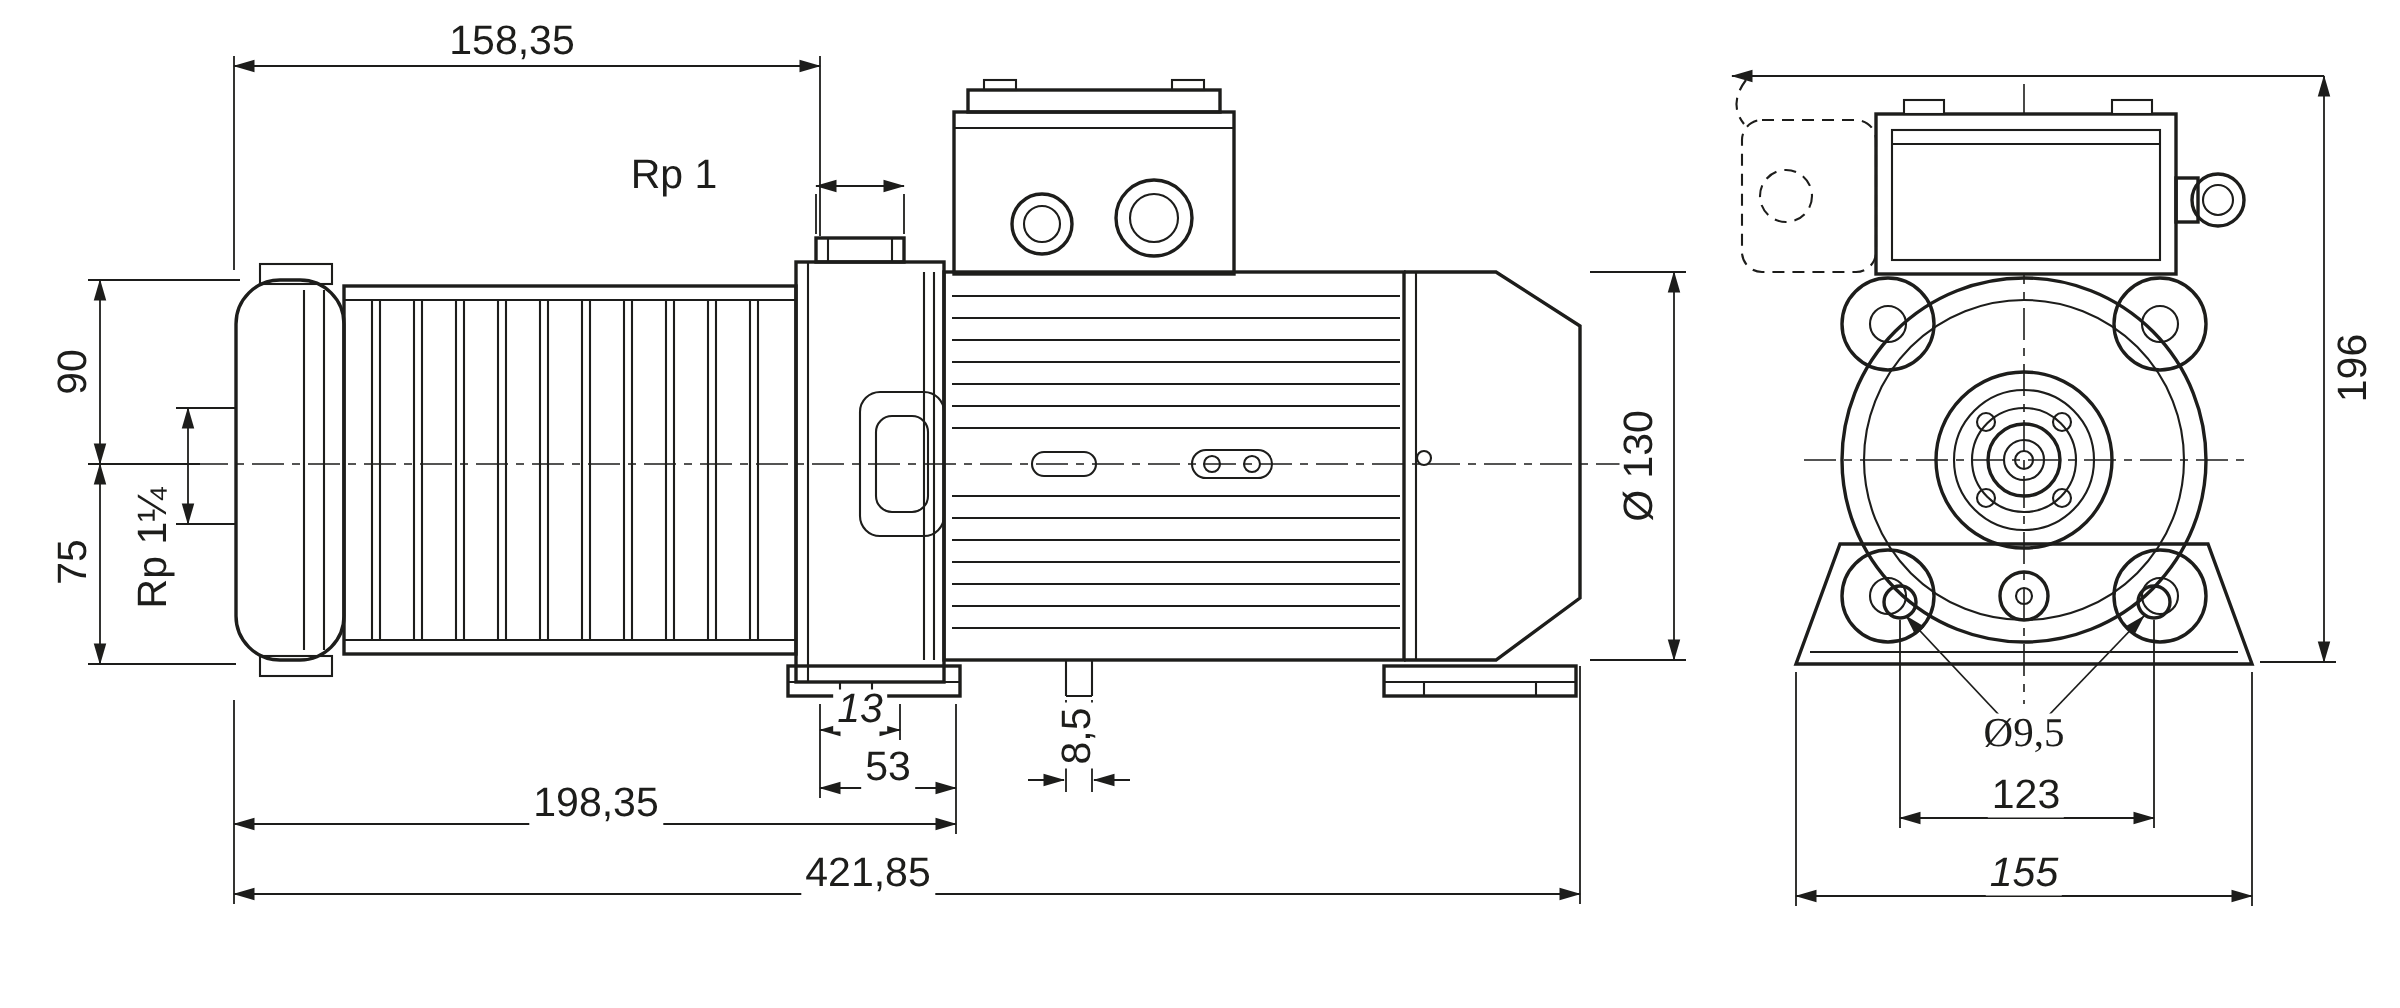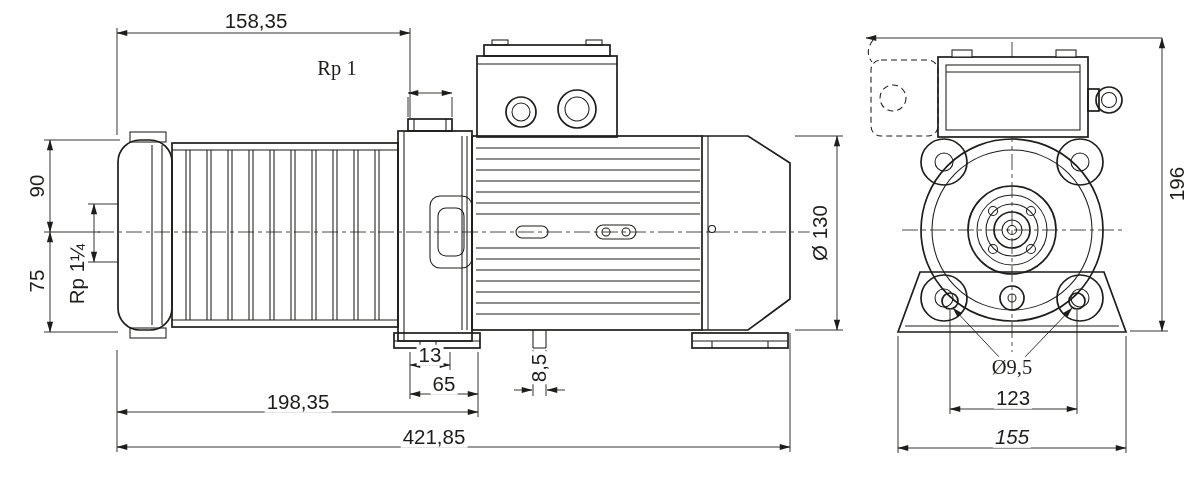--- a/index.html
+++ b/index.html
@@ -213,26 +213,26 @@
       <line x1="950" y1="409" x2="1077" y2="409" marker-start="url(#arr)" marker-end="url(#arr)"></line>
 
       <line x1="898" y1="336" x2="898" y2="453"></line>
       <line x1="1126" y1="336" x2="1126" y2="453"></line>
       <line x1="898" y1="448" x2="1126" y2="448" marker-start="url(#arr)" marker-end="url(#arr)"></line>
     </g>
   </g>
 </svg>
 
 <div class="dim-label" style="left:256px;top:21px;">158,35</div>
-<div class="dim-label" style="left:337px;top:68px;font-family:Liberation Serif, serif;">Rp 1</div>
+<div class="dim-label" style="left:337px;top:88px;">Rp 1</div>
 <div class="dim-label rot" style="left:37px;top:186px;">90</div>
 <div class="dim-label rot" style="left:37px;top:281px;">75</div>
 <div class="dim-label rot" style="left:77px;top:274px;">Rp 1¼</div>
-<div class="dim-label" style="left:430px;top:355px;">13</div>
-<div class="dim-label" style="left:444px;top:384px;">65</div>
+<div class="dim-label" style="left:430px;top:355px;font-style:italic;">13</div>
+<div class="dim-label" style="left:444px;top:384px;">53</div>
 <div class="dim-label rot" style="left:539px;top:368px;">8,5</div>
 <div class="dim-label" style="left:298px;top:402px;">198,35</div>
 <div class="dim-label" style="left:434px;top:437px;">421,85</div>
 <div class="dim-label rot" style="left:820px;top:233px;">Ø 130</div>
 <div class="dim-label rot" style="left:1177px;top:184px;">196</div>
 <div class="dim-label" style="left:1012px;top:367px;font-family:Liberation Serif, serif;">Ø9,5</div>
 <div class="dim-label" style="left:1013px;top:398px;">123</div>
 <div class="dim-label" style="left:1012px;top:437px;font-style:italic;">155</div>
 
 </div>

